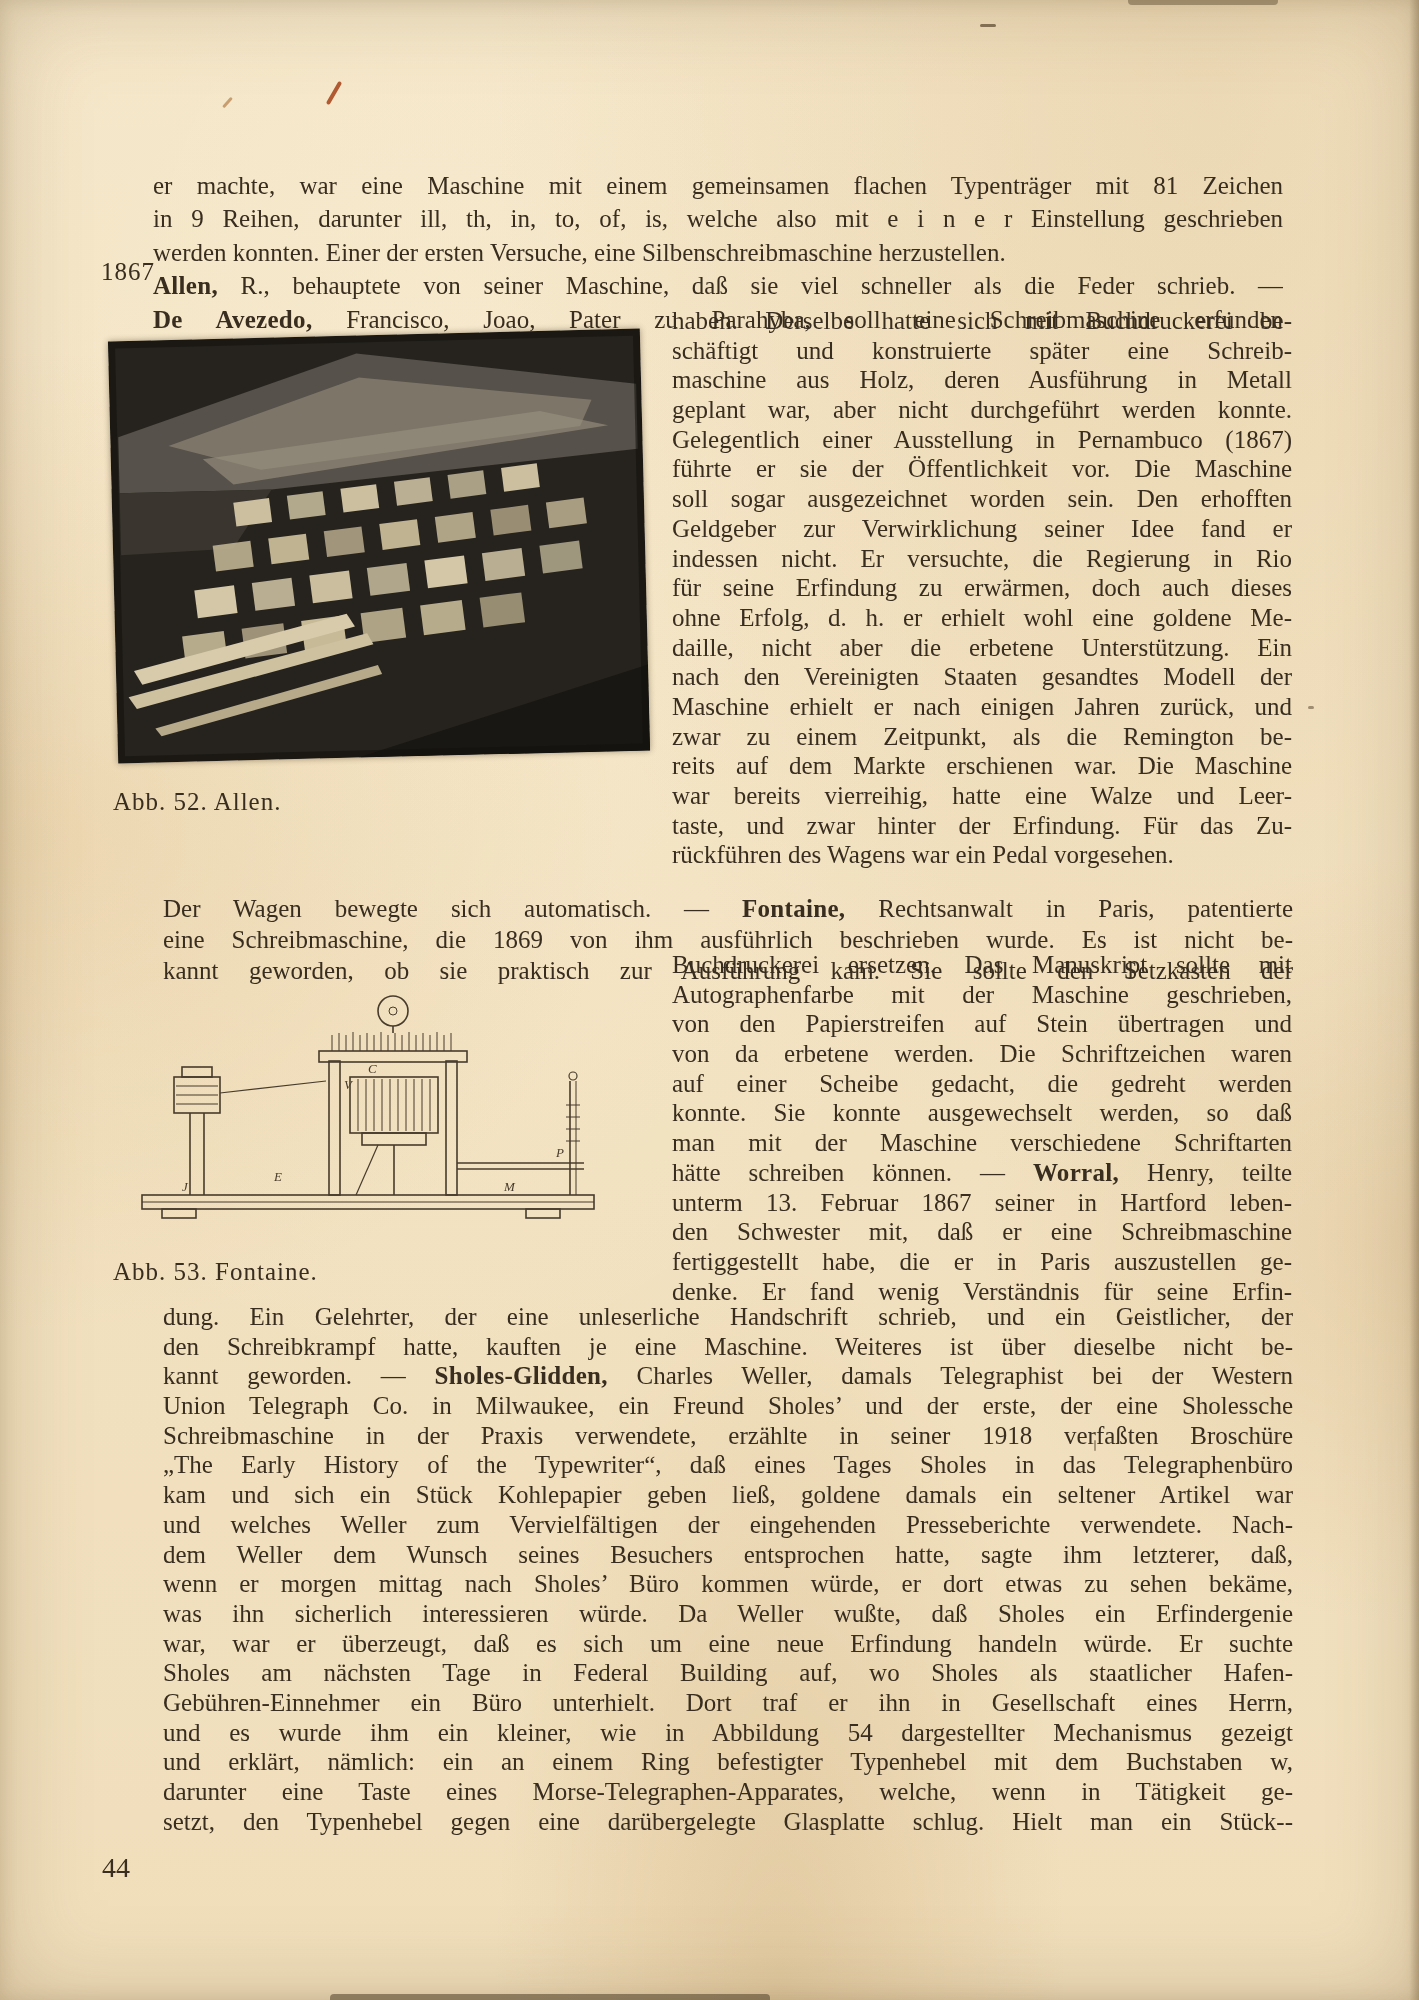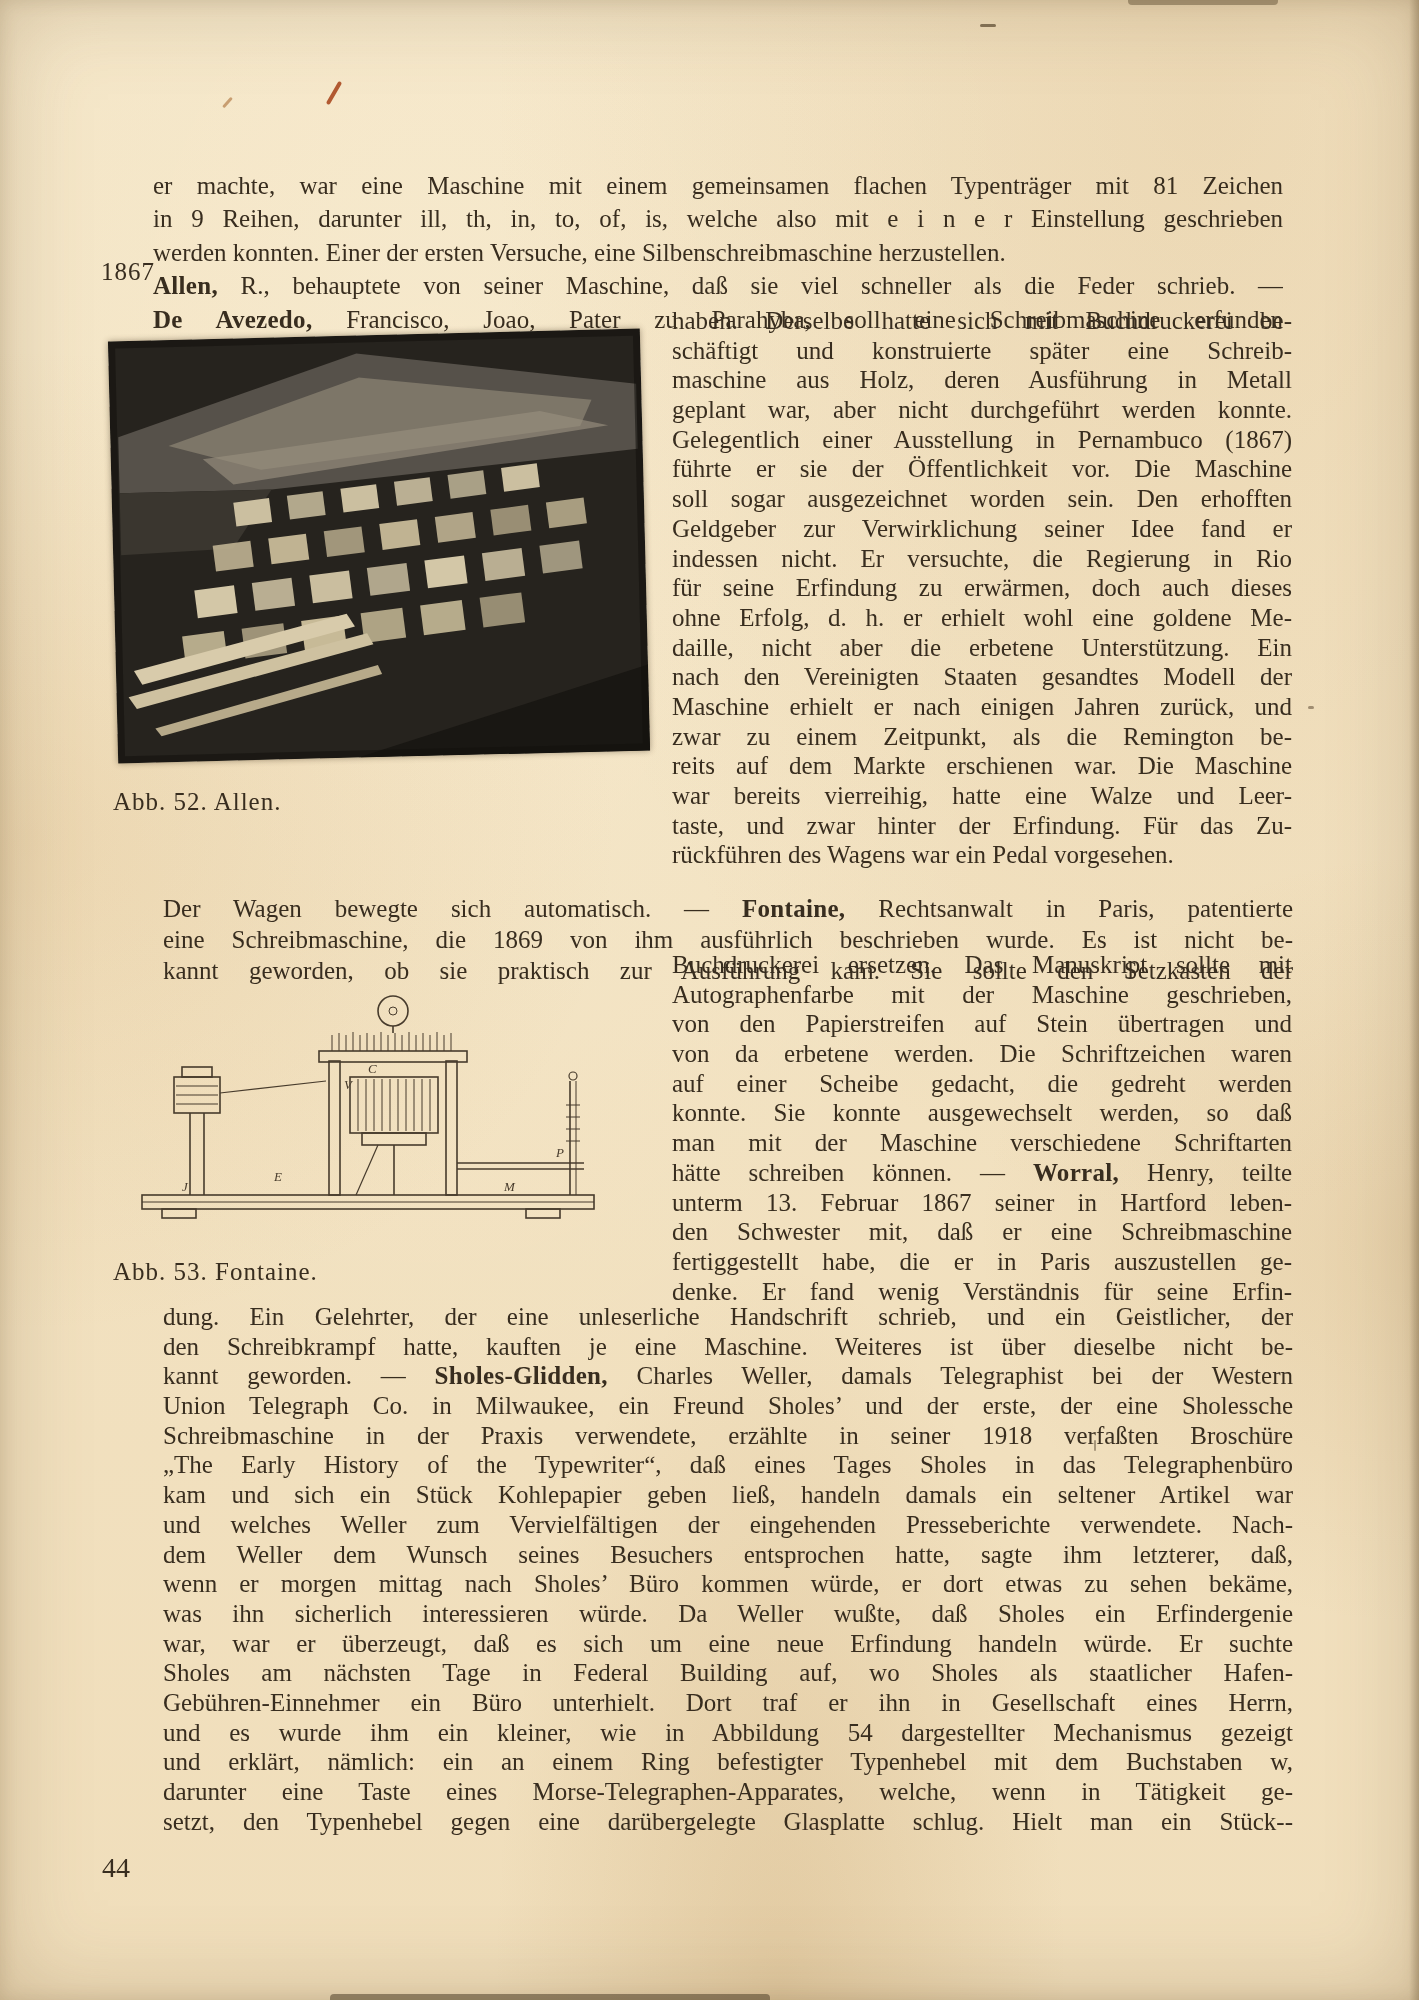--- a/index.html
+++ b/index.html
@@ -272,21 +272,21 @@
       <div class="tline">denke. Er fand wenig Verständnis für seine Erfin-</div>
     </div>
 
   <div class="abs block bottom-block">
       <div class="tline">dung. Ein Gelehrter, der eine unleserliche Handschrift schrieb, und ein Geistlicher, der</div>
       <div class="tline">den Schreibkrampf hatte, kauften je eine Maschine. Weiteres ist über dieselbe nicht be-</div>
       <div class="tline">kannt geworden. — <b>Sholes-Glidden,</b> Charles Weller, damals Telegraphist bei der Western</div>
       <div class="tline">Union Telegraph Co. in Milwaukee, ein Freund Sholes’ und der erste, der eine Sholessche</div>
       <div class="tline">Schreibmaschine in der Praxis verwendete, erzählte in seiner 1918 verfaßten Broschüre</div>
       <div class="tline">„The Early History of the Typewriter“, daß eines Tages Sholes in das Telegraphenbüro</div>
-      <div class="tline">kam und sich ein Stück Kohlepapier geben ließ, handeln damals ein seltener Artikel war</div>
+      <div class="tline">kam und sich ein Stück Kohlepapier geben ließ, goldene damals ein seltener Artikel war</div>
       <div class="tline">und welches Weller zum Vervielfältigen der eingehenden Presseberichte verwendete. Nach-</div>
       <div class="tline">dem Weller dem Wunsch seines Besuchers entsprochen hatte, sagte ihm letzterer, daß,</div>
       <div class="tline">wenn er morgen mittag nach Sholes’ Büro kommen würde, er dort etwas zu sehen bekäme,</div>
       <div class="tline">was ihn sicherlich interessieren würde. Da Weller wußte, daß Sholes ein Erfindergenie</div>
       <div class="tline">war, war er überzeugt, daß es sich um eine neue Erfindung handeln würde. Er suchte</div>
       <div class="tline">Sholes am nächsten Tage in Federal Building auf, wo Sholes als staatlicher Hafen-</div>
       <div class="tline">Gebühren-Einnehmer ein Büro unterhielt. Dort traf er ihn in Gesellschaft eines Herrn,</div>
       <div class="tline">und es wurde ihm ein kleiner, wie in Abbildung 54 dargestellter Mechanismus gezeigt</div>
       <div class="tline">und erklärt, nämlich: ein an einem Ring befestigter Typenhebel mit dem Buchstaben w,</div>
       <div class="tline">darunter eine Taste eines Morse-Telegraphen-Apparates, welche, wenn in Tätigkeit ge-</div>

